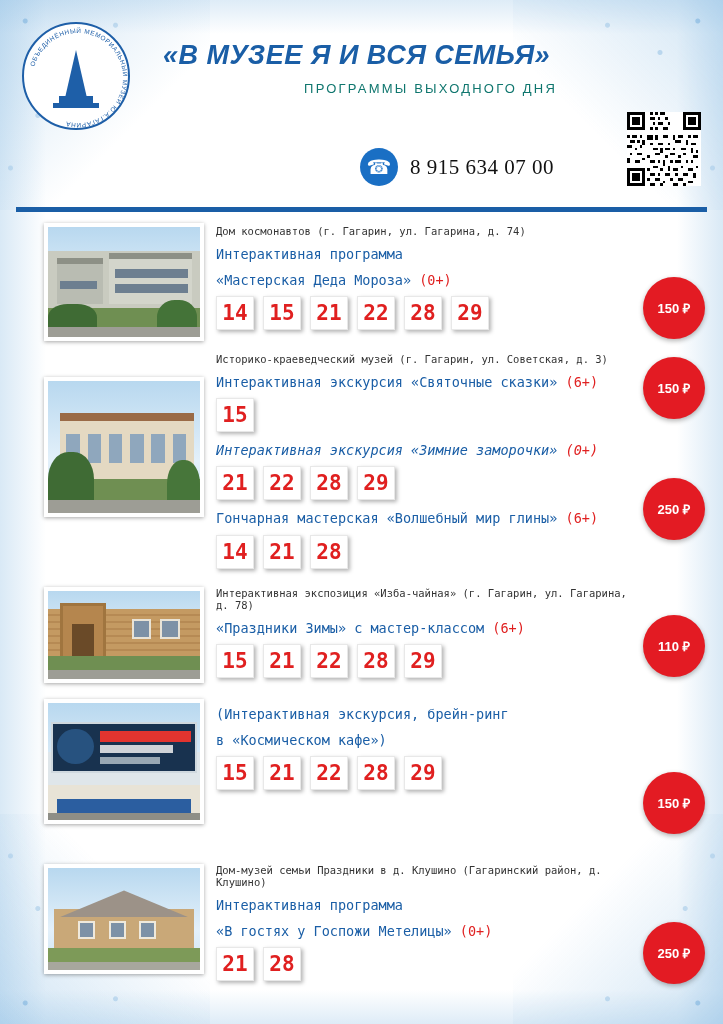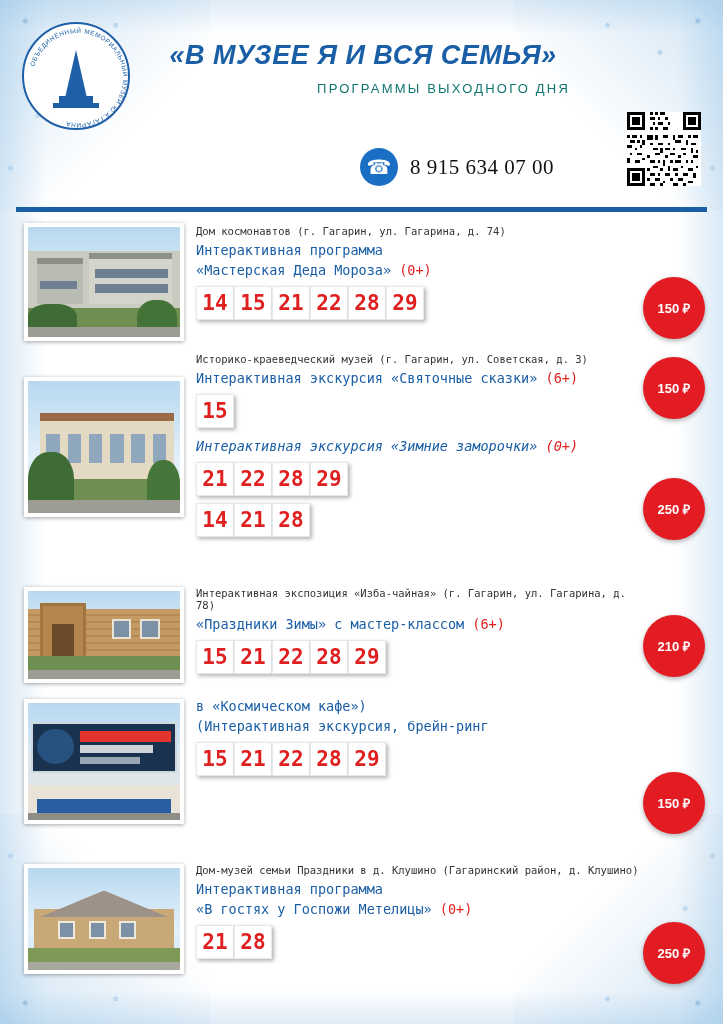--- a/index.html
+++ b/index.html
@@ -65,21 +65,21 @@
   }
   .logo .obelisk-base {
     position:absolute; left:50%; top:72px; transform:translateX(-50%);
     width:34px; height:7px; background:#1e5fa8;
   }
   .logo .obelisk-base2 {
     position:absolute; left:50%; top:79px; transform:translateX(-50%);
     width:46px; height:5px; background:#1e5fa8;
   }
 
-  .title-block { position:absolute; left:148px; top:40px; right:145px; }
+  .title-block { position:absolute; left:148px; top:40px; right:158px; }
   .main-title {
     color:#1a5ea6;
     font-size:27px;
     font-weight:bold;
     font-style:italic;
     letter-spacing:.5px;
     text-align:center;
     text-shadow: 1px 1px 0 rgba(255,255,255,.9);
   }
   .sub-title {
@@ -124,21 +124,21 @@
   }
 
   .divider {
     position:absolute; left:16px; right:16px; top:207px;
     height:5px; background:#1a5ea6;
   }
 
   
   .list { position:absolute; left:0; right:0; top:215px; }
   .entry { position:relative; padding:0 0 0 0; }
-  .entry-inner { display:flex; align-items:flex-start; }
+  .entry-inner { display:flex; align-items:flex-start;padding-left:20px; }
   .photo {
     width:160px; height:118px; margin-left:24px; margin-top:8px;
     border:4px solid #ffffff;
     box-shadow:0 1px 4px rgba(0,0,0,.35);
     flex:0 0 auto;
     position:relative; overflow:hidden;
     background:#9cc2e0;
   }
   .photo .sky { position:absolute; inset:0; background:linear-gradient(#b8d8ef,#e3f0fa 60%,#cfe3f2); }
   .photo .ground { position:absolute; left:0; right:0; bottom:0; height:26%; background:#6f8f52; }
@@ -146,23 +146,24 @@
   .caption-col { flex:1 1 auto; padding-left:12px; padding-right:80px; padding-top:10px; }
 
   .venue {
     font-size:10.5px; color:#333; margin-bottom:4px;
     font-family:"DejaVu Sans Mono", monospace;
   }
   .prog {
     font-size:13.5px; color:#1a5ea6; line-height:1.35;
     font-family:"DejaVu Sans Mono", monospace;
     margin-bottom:2px;
+    margin-top:8px;
   }
   .age { color:#e02020; }
-  .dates { margin-top:7px; display:flex; flex-wrap:wrap; }
+  .dates { margin-top:7px; display:flex; flex-wrap:wrap; gap:9px; }
   .date {
     min-width:38px; height:34px; padding:0 5px;
     background:#ffffff;
     border:1px solid #e8e8e8;
     box-shadow:2px 2px 4px rgba(0,0,0,.30);
     color:#e02020; font-weight:bold; font-size:21px;
     display:flex; align-items:center; justify-content:center;
     font-family:"DejaVu Sans Mono", monospace;
   }
   .price {
@@ -388,20 +389,24 @@
           <div class="prog" style="margin-top:9px;font-style:italic;">
             <span>Интерактивная экскурсия «Зимние заморочки»</span>
             <span class="age">(0+)</span>
           </div>
           <div class="dates">
             <div class="date">21</div>
             <div class="date">22</div>
             <div class="date">28</div>
             <div class="date">29</div>
           </div>
+          <div class="prog" style="margin-top:9px;">
+            <span>Гончарная мастерская «Волшебный мир глины»</span>
+            <span class="age">(6+)</span>
+          </div>
           <div class="dates">
             <div class="date">14</div>
             <div class="date">21</div>
             <div class="date">28</div>
           </div>
         </div>
       </div>
       <div class="price" style="top:4px;">150 ₽</div>
       <div class="price" style="top:125px;">250 ₽</div>
     </div>
@@ -427,40 +432,40 @@
           </div>
           <div class="dates">
             <div class="date">15</div>
             <div class="date">21</div>
             <div class="date">22</div>
             <div class="date">28</div>
             <div class="date">29</div>
           </div>
         </div>
       </div>
-      <div class="price" style="top:30px;">210 ₽</div>
+      <div class="price" style="top:30px;">110 ₽</div>
     </div>
 
     <div class="entry" style="height:165px;">
       <div class="entry-inner">
         <div class="photo" style="height:125px;margin-top:4px;">
           <div class="sky"></div>
           <div class="bld" style="left:0;right:0;bottom:0;height:58%;background:#dfe6ea;"></div>
           <div class="bld" style="left:2%;right:2%;top:16%;height:44%;background:#18324f;border:2px solid #cfd8de;"></div>
           <div class="bld" style="left:6%;top:22%;width:24%;height:30%;border-radius:50%;background:#27527f;"></div>
           <div class="bld" style="left:34%;top:24%;width:60%;height:9%;background:#e2342f;"></div>
           <div class="bld" style="left:34%;top:36%;width:48%;height:7%;background:#f0f0f0;opacity:.85;"></div>
           <div class="bld" style="left:34%;top:46%;width:40%;height:6%;background:#cfd8de;opacity:.7;"></div>
           <div class="bld" style="left:0;right:0;bottom:0;height:30%;background:#e8e3d6;"></div>
           <div class="bld" style="left:6%;bottom:6%;width:88%;height:12%;background:#2b5ea0;"></div>
           <div class="bld" style="left:0;right:0;bottom:0;height:6%;background:#8e8e86;"></div>
         </div>
         <div class="caption-col" style="padding-top:2px;">
+          <div class="prog">(Интерактивная экскурсия, брейн-ринг</div>
           <div class="prog">в «Космическом кафе»)</div>
-          <div class="prog">(Интерактивная экскурсия, брейн-ринг</div>
           <div class="dates">
             <div class="date">15</div>
             <div class="date">21</div>
             <div class="date">22</div>
             <div class="date">28</div>
             <div class="date">29</div>
           </div>
         </div>
       </div>
       <div class="price" style="top:77px;">150 ₽</div>

